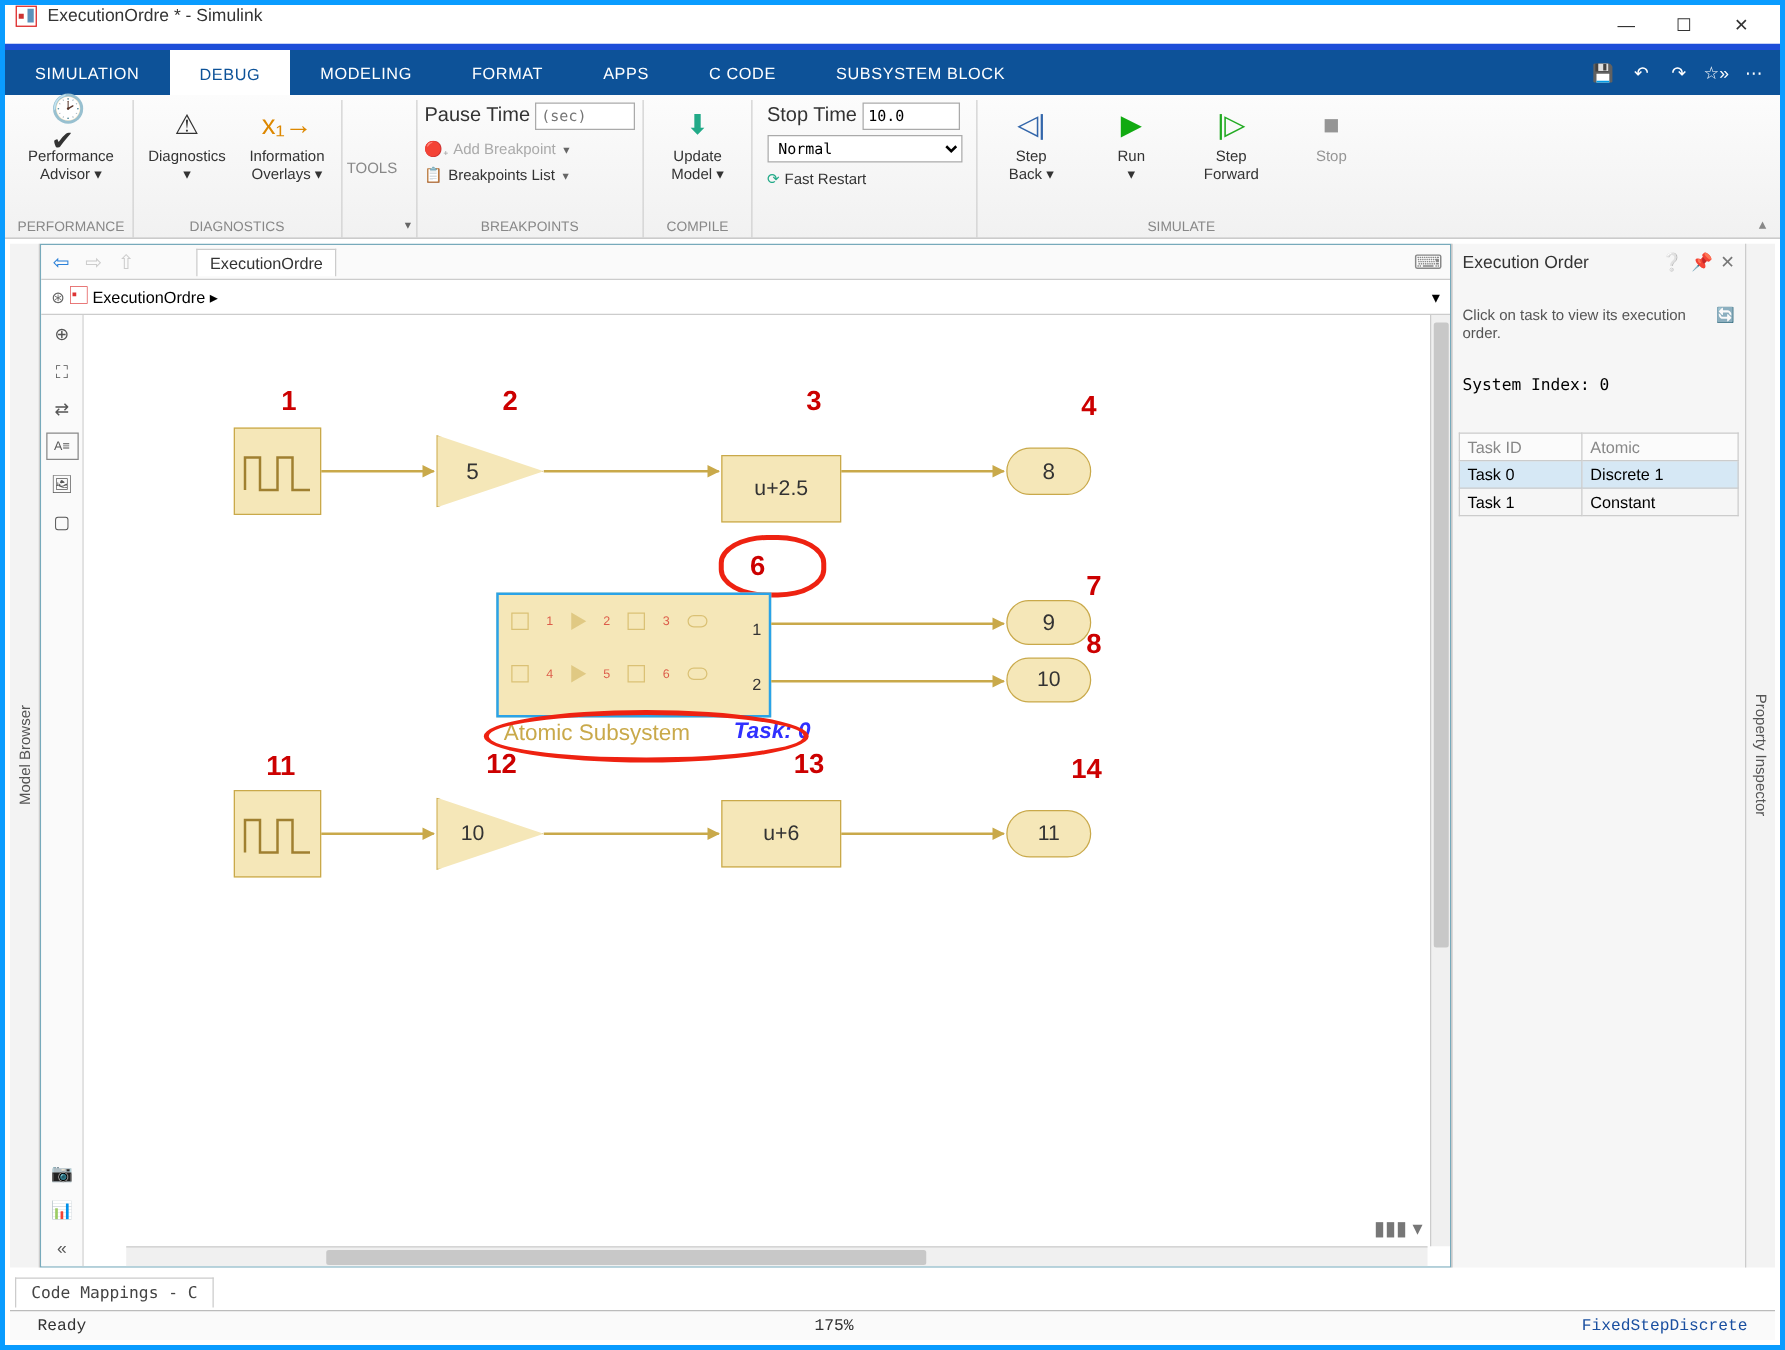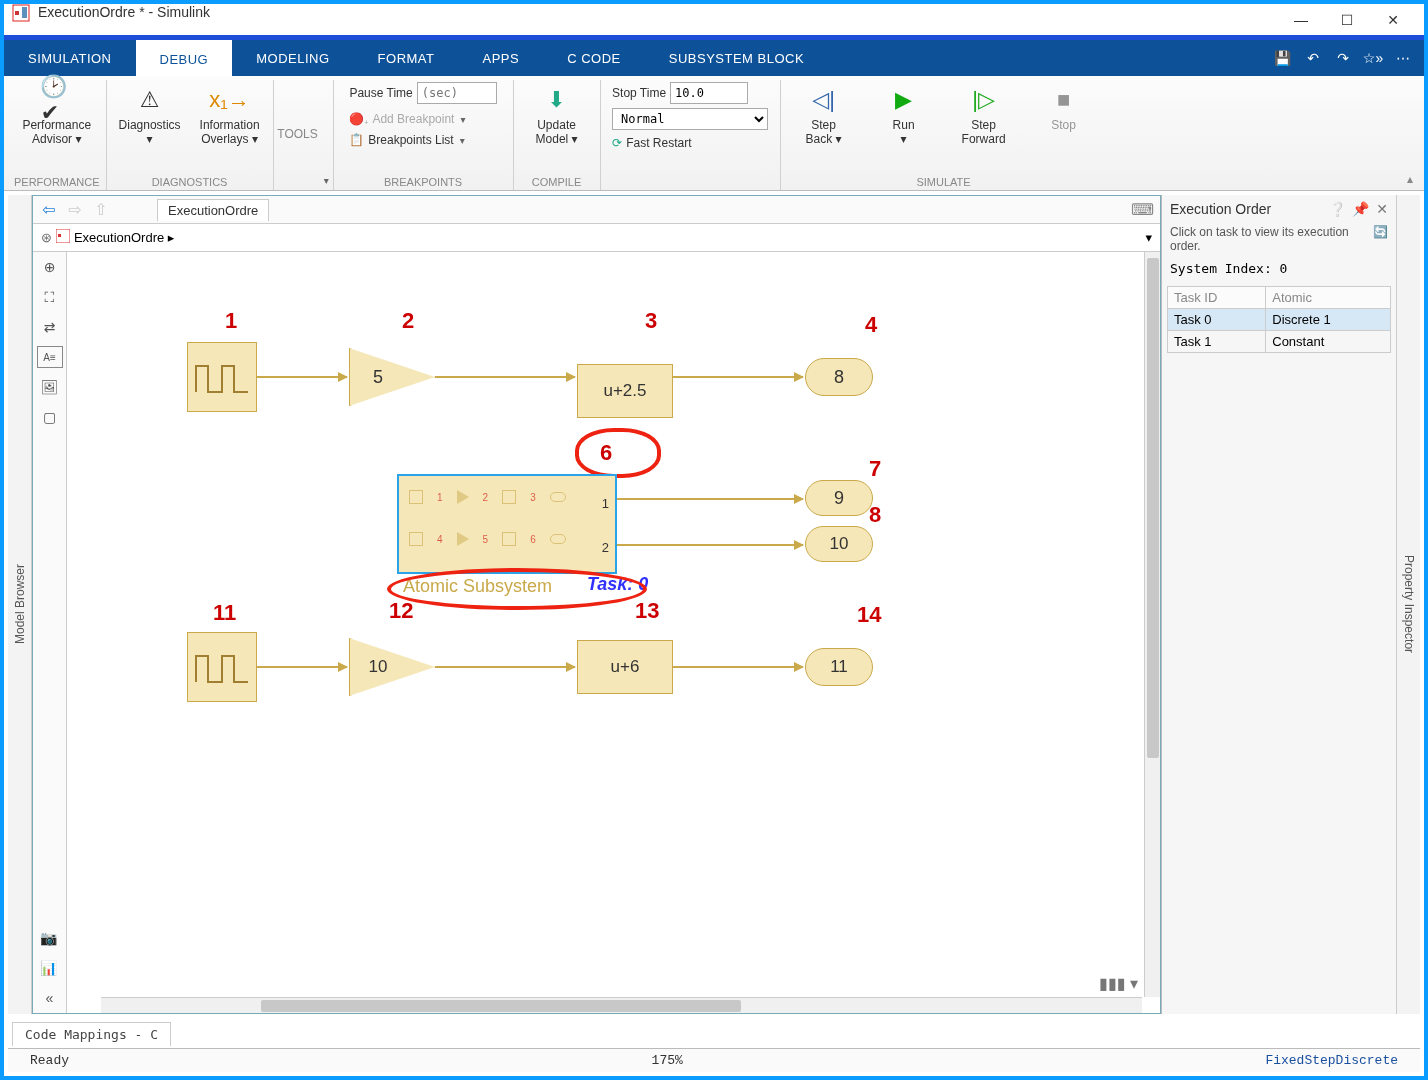--- a/index.html
+++ b/index.html
@@ -23,21 +23,21 @@
 
 .ribbon { height: 115px; background: linear-gradient(#fcfcfc,#f1f1f1); border-bottom: 1px solid #bbb; display: flex; align-items: stretch; padding: 4px 4px 0 4px; font-size: 12px; color: #333; }
 .ribgroup { display: flex; flex-direction: column; align-items: center; justify-content: space-between; padding: 2px 6px 0 6px; border-right: 1px solid #d0d0d0; }
 .ribgroup:last-child { border-right: none; }
 .ribgroup .grow { display: flex; align-items: flex-start; gap: 6px; flex: 1; }
 .ribgroup .glabel { font-size: 11px; color: #888; padding: 2px 0; }
 .bigbtn { display: flex; flex-direction: column; align-items: center; width: 74px; gap: 2px; cursor: pointer; padding-top: 2px; }
 .bigbtn .bicon { width: 32px; height: 32px; display: flex; align-items: center; justify-content: center; font-size: 22px; }
 .bigbtn .blabel { font-size: 12px; text-align: center; line-height: 14px; white-space: pre-line; }
 .fieldrow { display: flex; align-items: center; gap: 4px; margin-bottom: 2px; }
-.fieldrow label { font-size: 12px; }
+.fieldrow label { font-size: 16px; }
 .fieldrow input, .fieldrow select { font-size: 12px; border: 1px solid #aaa; padding: 2px 4px; height: 22px; background: #fff; font-family: monospace; }
 .smallrow { display: flex; align-items: center; gap: 4px; font-size: 12px; cursor: pointer; padding: 2px 0; }
 .dropdown-caret::after { content: "▾"; font-size: 10px; color: #666; margin-left: 2px; }
 
 
 .mainarea { position: absolute; top: 191px; left: 4px; right: 4px; bottom: 62px; display: flex; }
 .leftstrip { width: 24px; background: #f3f3f3; border-right: 1px solid #ccc; display: flex; align-items: center; justify-content: center; }
 .leftstrip .vtxt { writing-mode: vertical-rl; transform: rotate(180deg); font-size: 12px; color: #555; }
 .editorcol { flex: 1; display: flex; flex-direction: column; border: 1px solid #7ab; }
 .rightstrip { width: 24px; background: #f3f3f3; border-left: 1px solid #ccc; display: flex; align-items: center; justify-content: center; }
@@ -60,21 +60,21 @@
 
 .blk { position: absolute; background: #f5e7b8; border: 1px solid #c9a94a; display: flex; align-items: center; justify-content: center; font-family: "Arial"; color: #333; }
 .gainblock { clip-path: polygon(0 0, 100% 50%, 0 100%); }
 .displayblock { border-radius: 50%/100%; border-radius: 22px; }
 .signal { position: absolute; height: 2px; background: #c9a94a; }
 .arrowr::after { content: ""; position: absolute; right: -1px; top: -4px; border-left: 10px solid #c9a94a; border-top: 5px solid transparent; border-bottom: 5px solid transparent; }
 .execnum { position: absolute; color: #c00; font-weight: bold; font-size: 22px; font-family: Arial; }
 .tasklabel { color: #3030ff; font-style: italic; font-weight: bold; font-size: 18px; }
 
 
-.sidepanel { width: 235px; background: #f6f6f6; border-left: 1px solid #bbb; display: flex; flex-direction: column; font-family: "Consolas", monospace; }
+.sidepanel { width: 235px; background: #f6f6f6; border-left: 1px solid #bbb; display: flex; flex-direction: column; font-family: "Consolas", monospace; gap: 20px; }
 .sidepanel .sphdr { padding: 6px 8px; font-size: 14px; display: flex; align-items: center; gap: 6px; color: #333; }
 .sidepanel .sphint { padding: 2px 8px; font-size: 12px; color: #555; font-family: monospace; display: flex; gap: 6px; }
 .sidepanel .sysidx { padding: 6px 8px; font-size: 13px; font-family: monospace; }
 .sidepanel table { width: calc(100% - 10px); margin: 4px 5px; border-collapse: collapse; font-size: 13px; font-family: monospace; }
 .sidepanel th, .sidepanel td { border: 1px solid #ccc; padding: 3px 6px; text-align: left; }
 .sidepanel th { color: #888; font-weight: normal; background: #fbfbfb; }
 .sidepanel tr.sel td { background: #d6e8f5; }
 
 
 .codemaps { position: absolute; left: 8px; bottom: 30px; background: #fff; border: 1px solid #ccc; border-bottom: none; padding: 4px 12px; font-size: 13px; font-family: monospace; color: #444; }

